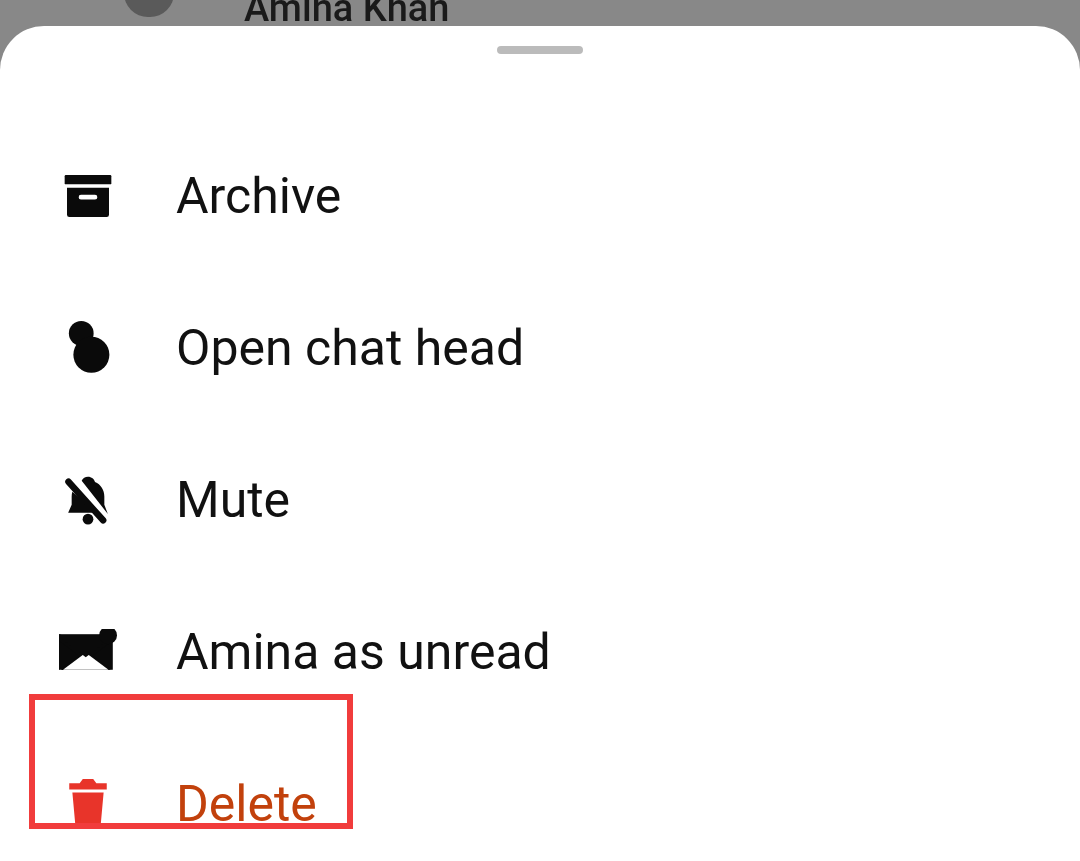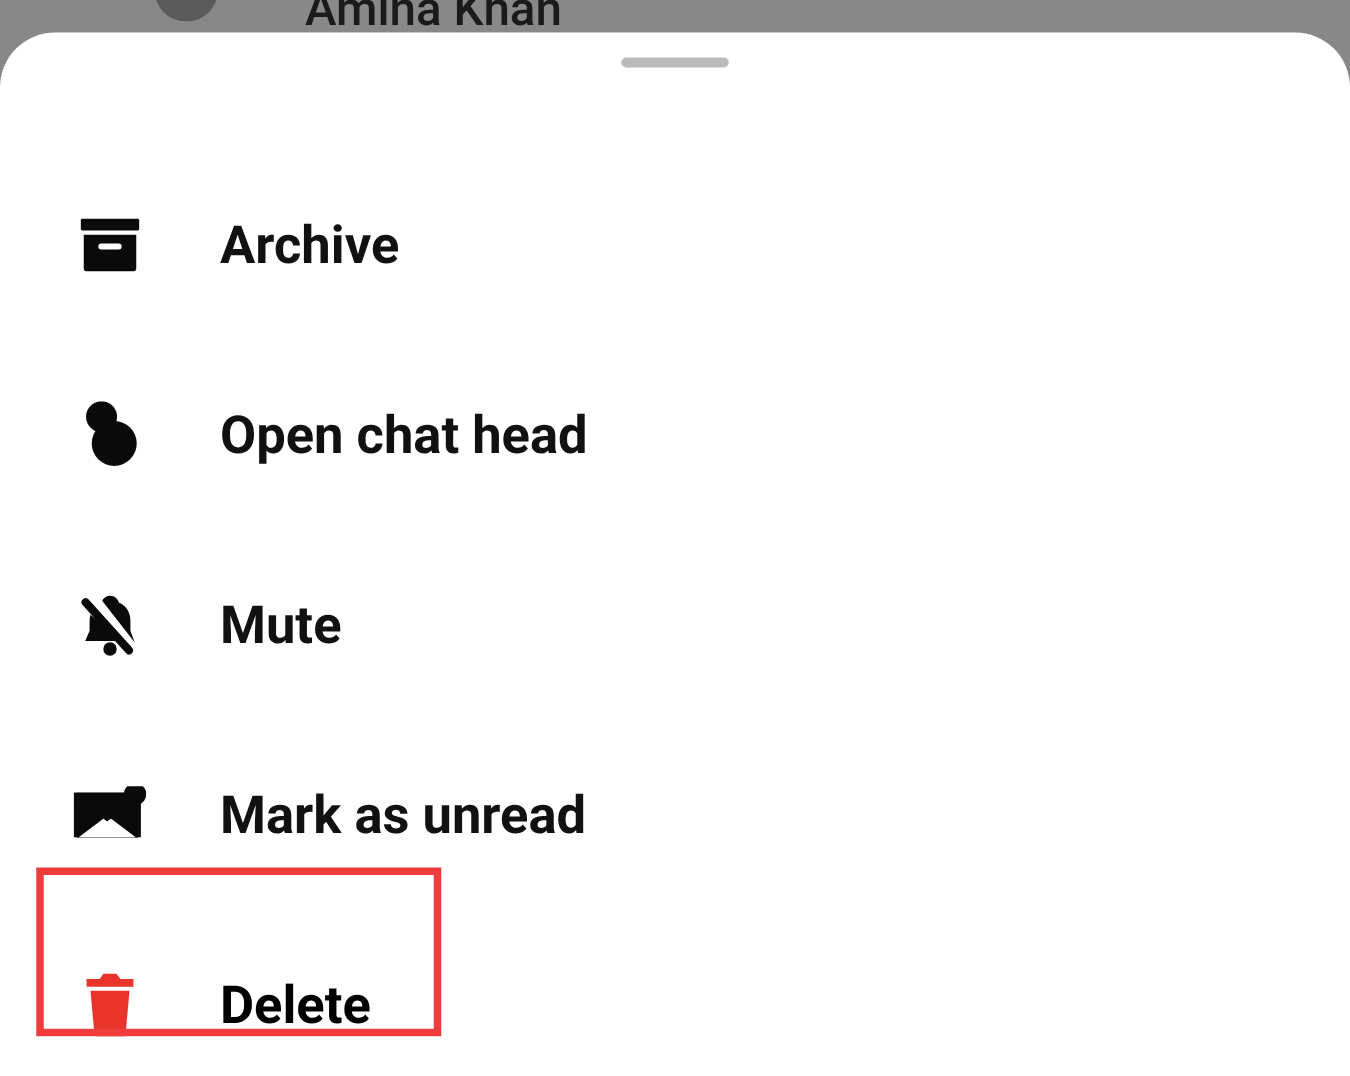--- a/index.html
+++ b/index.html
@@ -76,38 +76,38 @@
     .menu-icon {
       width: 60px;
       height: 60px;
       display: flex;
       align-items: center;
       justify-content: center;
       flex-shrink: 0;
     }
     
     .menu-label {
-      font-size: 42px;
-      font-weight: 700;
+      font-size: 50px;
+      font-weight: 400;
       color: #111;
       margin-left: 58px;
     }
     
     .highlight-box {
       position: absolute;
       left: 29px;
       top: 694px;
       width: 324px;
       height: 135px;
       border: 6px solid #f13c3c;
       pointer-events: none;
     }
     
     .delete-item .menu-label {
-      color: #000000;
+      color: #c2410c;
     }
     
     .delete-item .menu-icon svg {
       fill: #e8342a;
     }
     
     .icon-svg {
       width: 56px;
       height: 56px;
       fill: #0a0a0a;
@@ -194,21 +194,21 @@
         <polygon points="0.5,2 12,11 23.5,2" fill="#fff"></polygon>
         <polygon points="0,3.5 0,18 9.5,10.8" fill="#fff" fill-opacity="0"></polygon>
         <polygon points="24,3.5 24,18 14.5,10.8" fill="#fff" fill-opacity="0"></polygon>
         <polygon points="1.8,18 12,10.3 22.2,18" fill="#fff"></polygon>
         <polygon points="0,2 24,2 24,3.2 12,12.3 0,3.2" fill="#0a0a0a"></polygon>
         <polygon points="0,5 9,11.7 0,18" fill="#0a0a0a"></polygon>
         <polygon points="24,5 15,11.7 24,18" fill="#0a0a0a"></polygon>
         <circle cx="22" cy="2.5" r="4" fill="#0a0a0a"></circle>
       </svg>
     </span>
-    <span class="menu-label">Mark as unread</span>
+    <span class="menu-label">Amina as unread</span>
   </div>
 
   <div class="menu-item delete-item">
     <span class="menu-icon">
       <svg class="icon-trash" viewBox="0 0 24 26" fill="#e8342a">
         <path d="M3 3 H8 L9.5 1 H14.5 L16 3 H21 V6 H3 Z"></path>
         <path d="M4.5 7.5 H19.5 L18 24 a1 1 0 0 1 -1 1 H7 a1 1 0 0 1 -1 -1 Z"></path>
       </svg>
     </span>
     <span class="menu-label">Delete</span>

